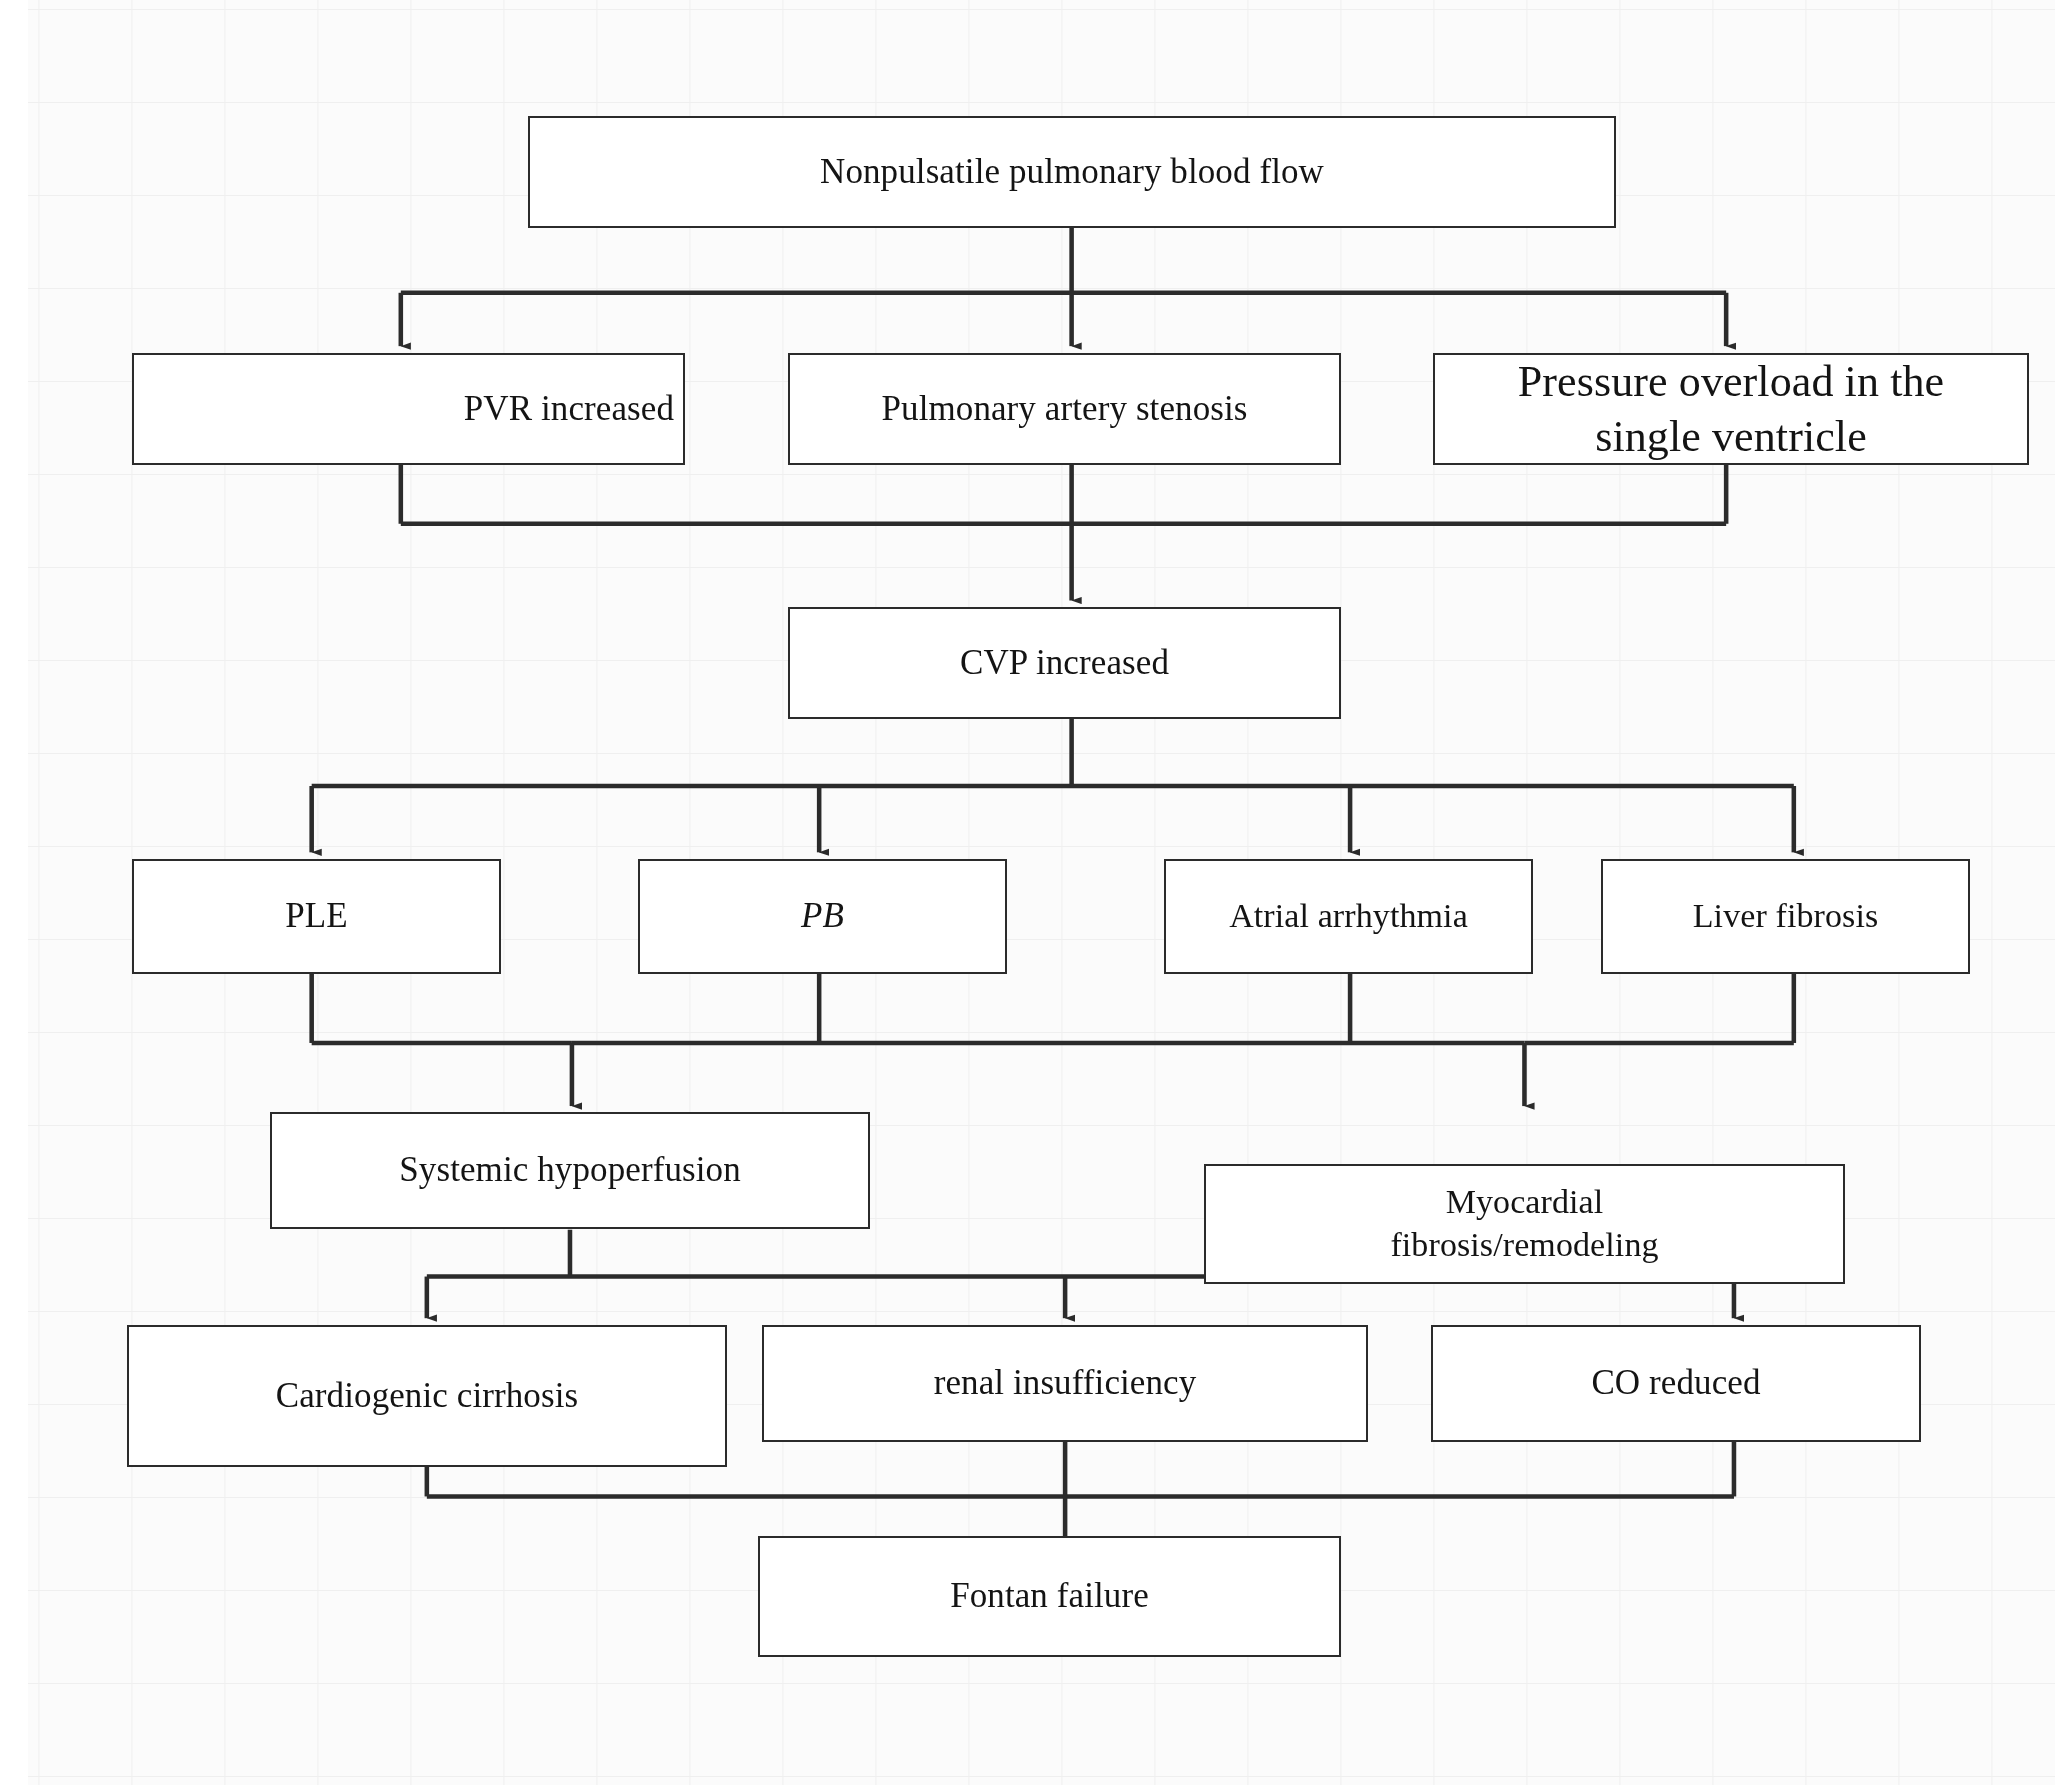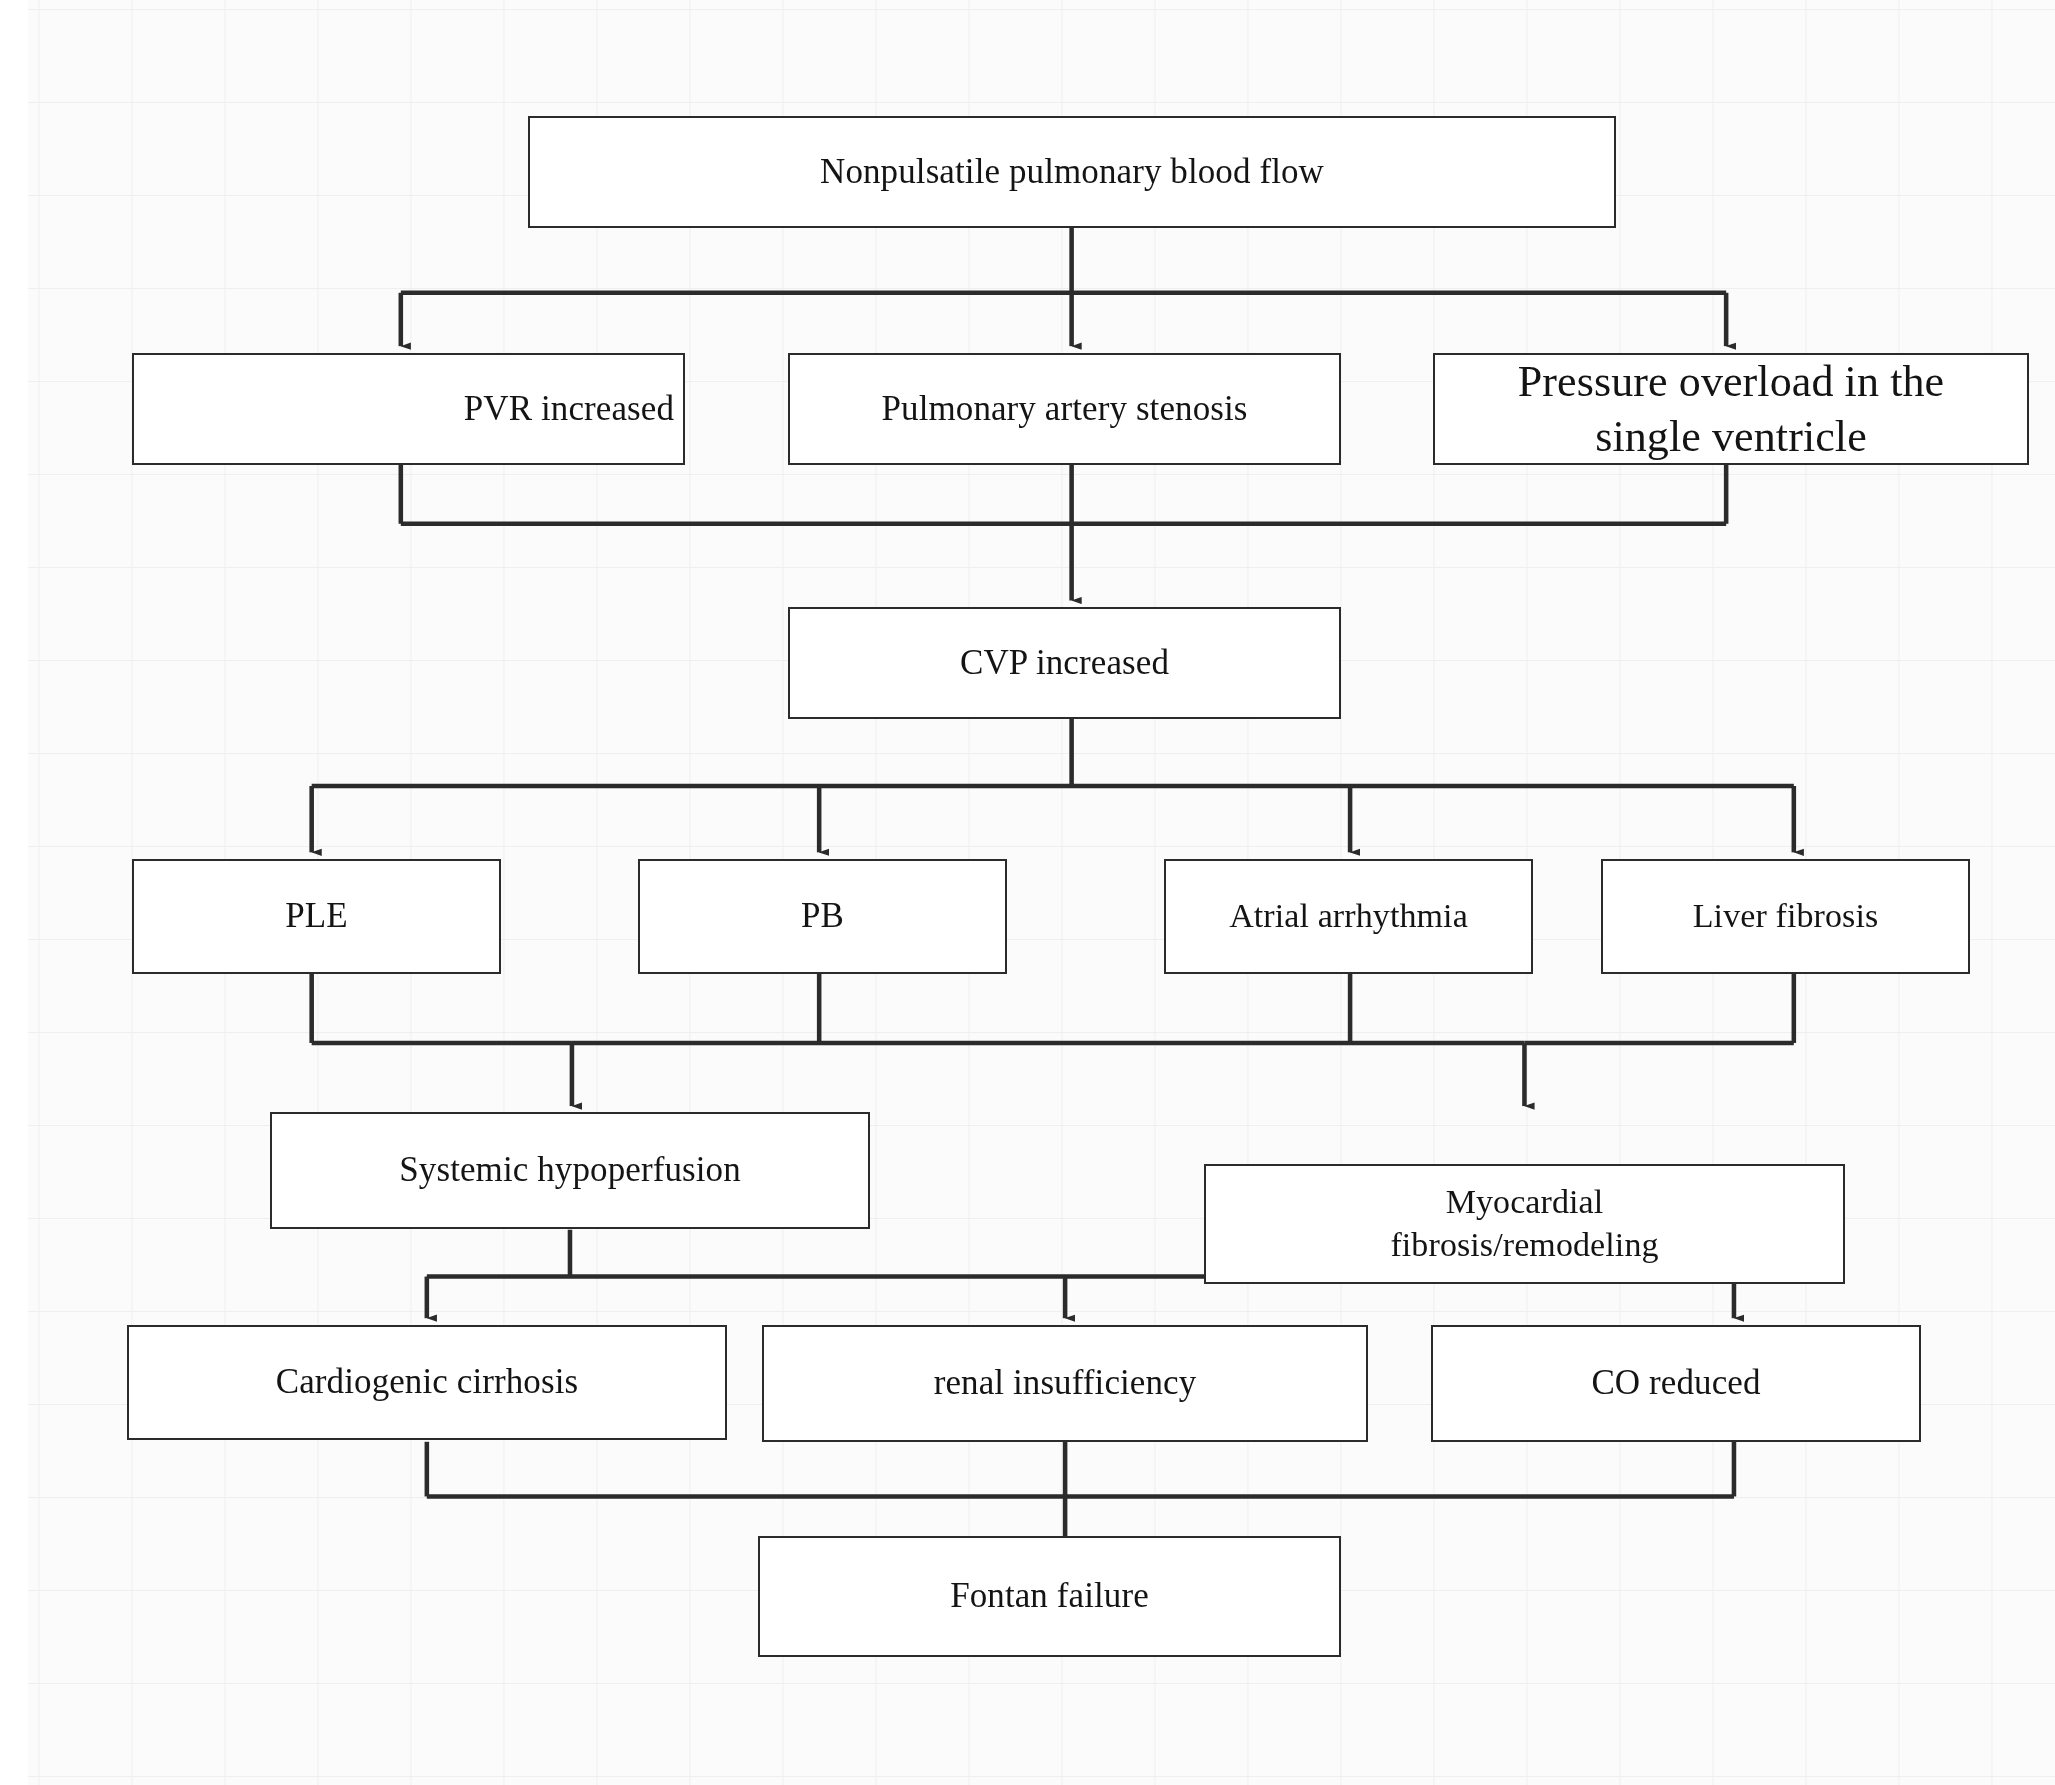--- a/index.html
+++ b/index.html
@@ -126,42 +126,42 @@
   </div>
 
   <div class="node" style="left:760px; top:607px; width:553px; height:112px; font-size:35px;">
     <span class="label">CVP increased</span>
   </div>
 
   <div class="node" style="left:104px; top:859px; width:369px; height:115px; font-size:35px;">
     <span class="label">PLE</span>
   </div>
 
-  <div class="node" style="left:610px; top:859px; width:369px; height:115px; font-size:35px;">
+  <div class="node" style="left:610px; top:859px; width:369px; height:115px; font-size:35px;font-style:italic;">
     <span class="label">PB</span>
   </div>
 
   <div class="node" style="left:1136px; top:859px; width:369px; height:115px; font-size:34px;">
     <span class="label">Atrial arrhythmia</span>
   </div>
 
   <div class="node" style="left:1573px; top:859px; width:369px; height:115px; font-size:34px;">
     <span class="label">Liver fibrosis</span>
   </div>
 
   <div class="node" style="left:242px; top:1112px; width:600px; height:117px; font-size:35px;">
     <span class="label">Systemic hypoperfusion</span>
   </div>
 
   <div class="node" style="left:1176px; top:1164px; width:641px; height:120px; font-size:34px;">
     <span class="label">Myocardial
 fibrosis/remodeling</span>
   </div>
 
-  <div class="node" style="left:99px; top:1325px; width:600px; height:115px; font-size:35px;justify-content:center;">
+  <div class="node" style="left:99px; top:1325px; width:600px; height:142px; font-size:35px;justify-content:center;">
     <span class="label">Cardiogenic cirrhosis</span>
   </div>
 
   <div class="node" style="left:734px; top:1325px; width:606px; height:117px; font-size:35px;">
     <span class="label">renal insufficiency</span>
   </div>
 
   <div class="node" style="left:1403px; top:1325px; width:490px; height:117px; font-size:35px;">
     <span class="label">CO reduced</span>
   </div>

